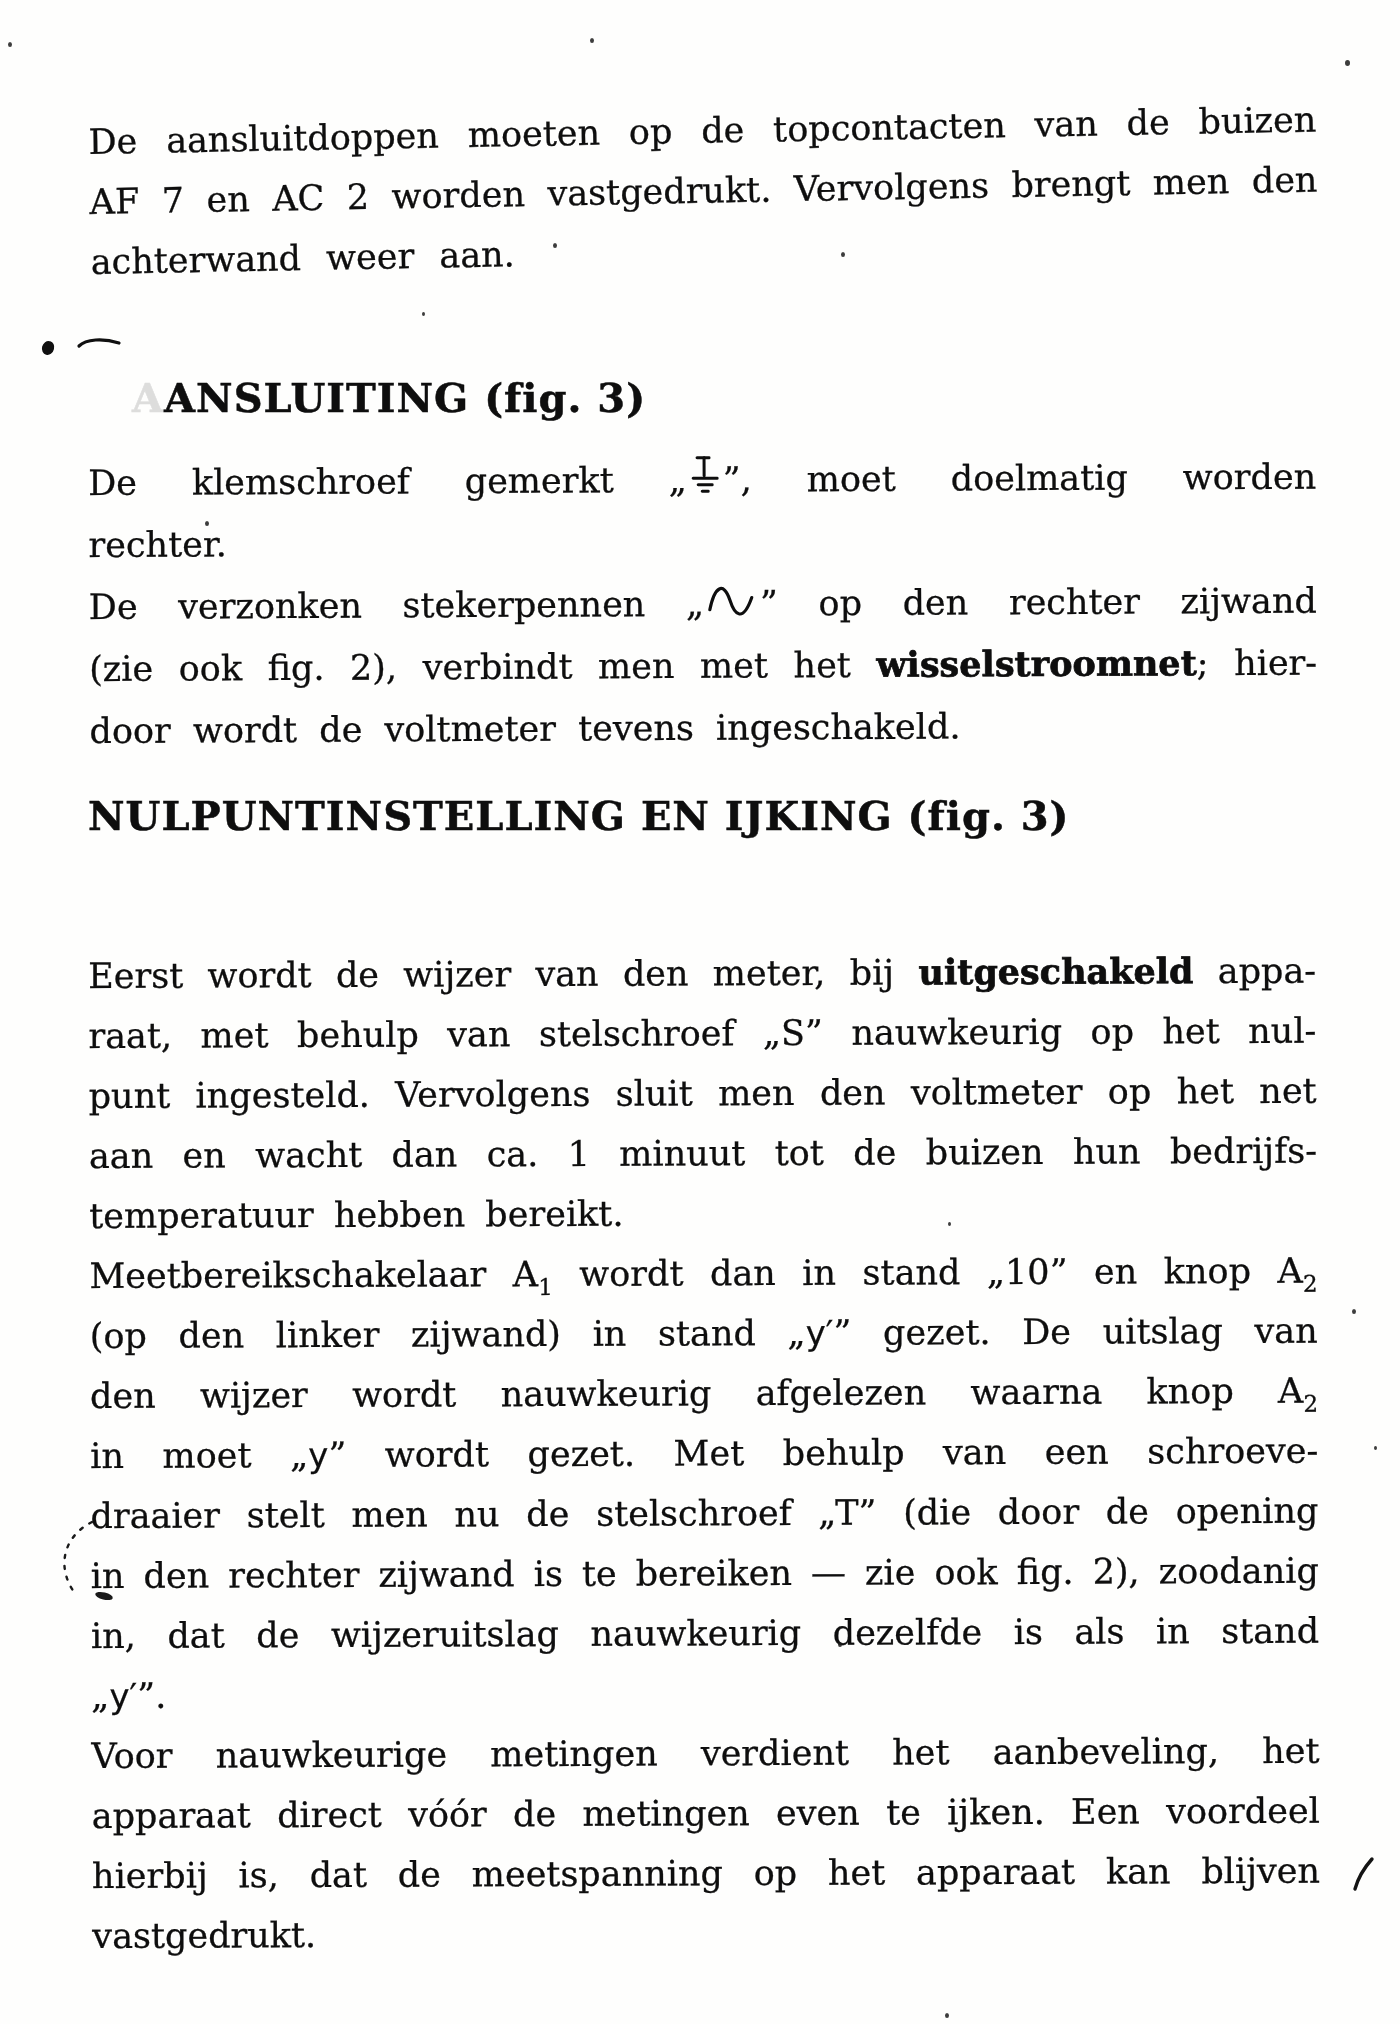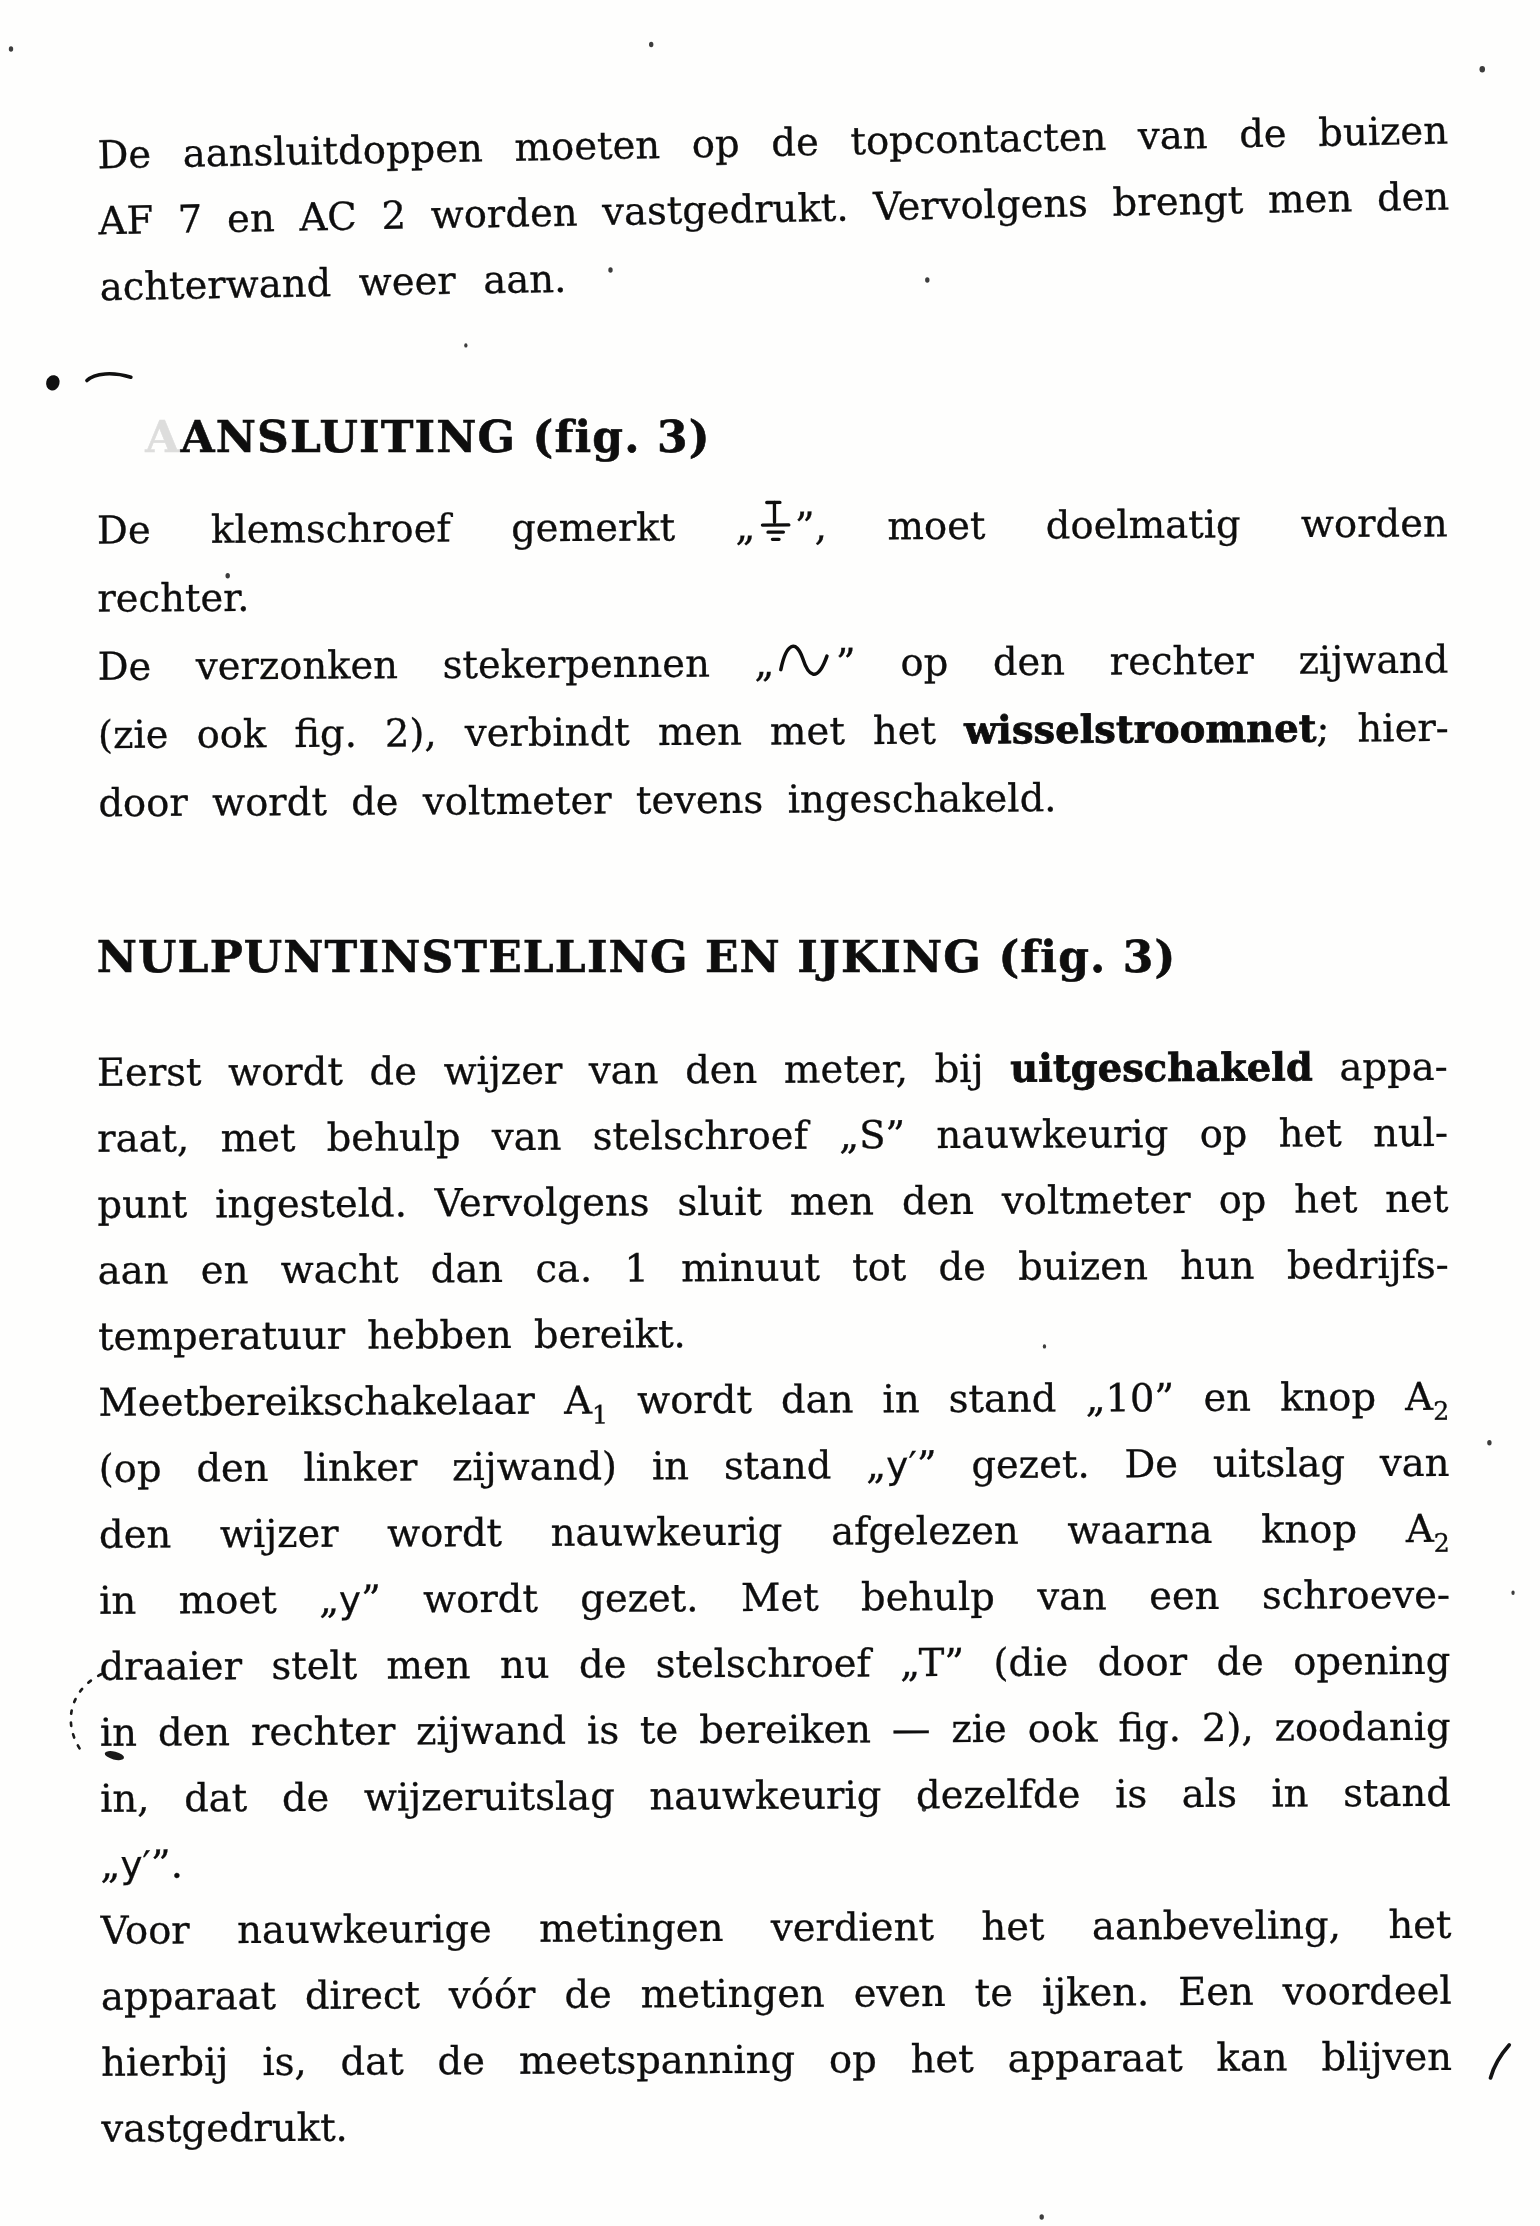--- a/index.html
+++ b/index.html
@@ -15,21 +15,21 @@
   #section2 .line{line-height:62px;height:62px;}
   #para1{top:112px;transform:rotate(-1.05deg);transform-origin:0 0;}
   #section2{top:452px;transform:rotate(-0.3deg);transform-origin:0 0;}
   #para4{top:946px;transform:rotate(-0.25deg);transform-origin:0 0;}
   .heading{
     position:absolute;left:88px;margin:0;
     font-size:40px;font-weight:700;letter-spacing:1px;
     -webkit-text-stroke:0.5px currentColor;white-space:nowrap;
   }
   #heading1{top:374px;left:96px;margin-left:36px;}
-  #heading2{top:847px;}
+  #heading2{top:792px;}
   .damaged{color:#a9a9a9;opacity:0.38;}
   .seg-bold{font-weight:700;-webkit-text-stroke:0.7px currentColor;}
   .seg-sub{font-size:23px;vertical-align:-9px;-webkit-text-stroke:0.3px currentColor;}
   .seg-sans{font-family:"DejaVu Sans","Liberation Sans",sans-serif;font-size:34px;-webkit-text-stroke:0.2px currentColor;}
   .symbol{display:inline-block;padding:0 3px;}
   .symbol svg{display:inline-block;}
   .mark{position:absolute;}
   .bullet{left:42px;top:341px;width:12px;height:14px;background:#101010;border-radius:50% 45% 50% 48%;transform:rotate(14deg);}
   .speck{position:absolute;background:#1b1b1b;border-radius:50%;opacity:0.85;}
 </style>

